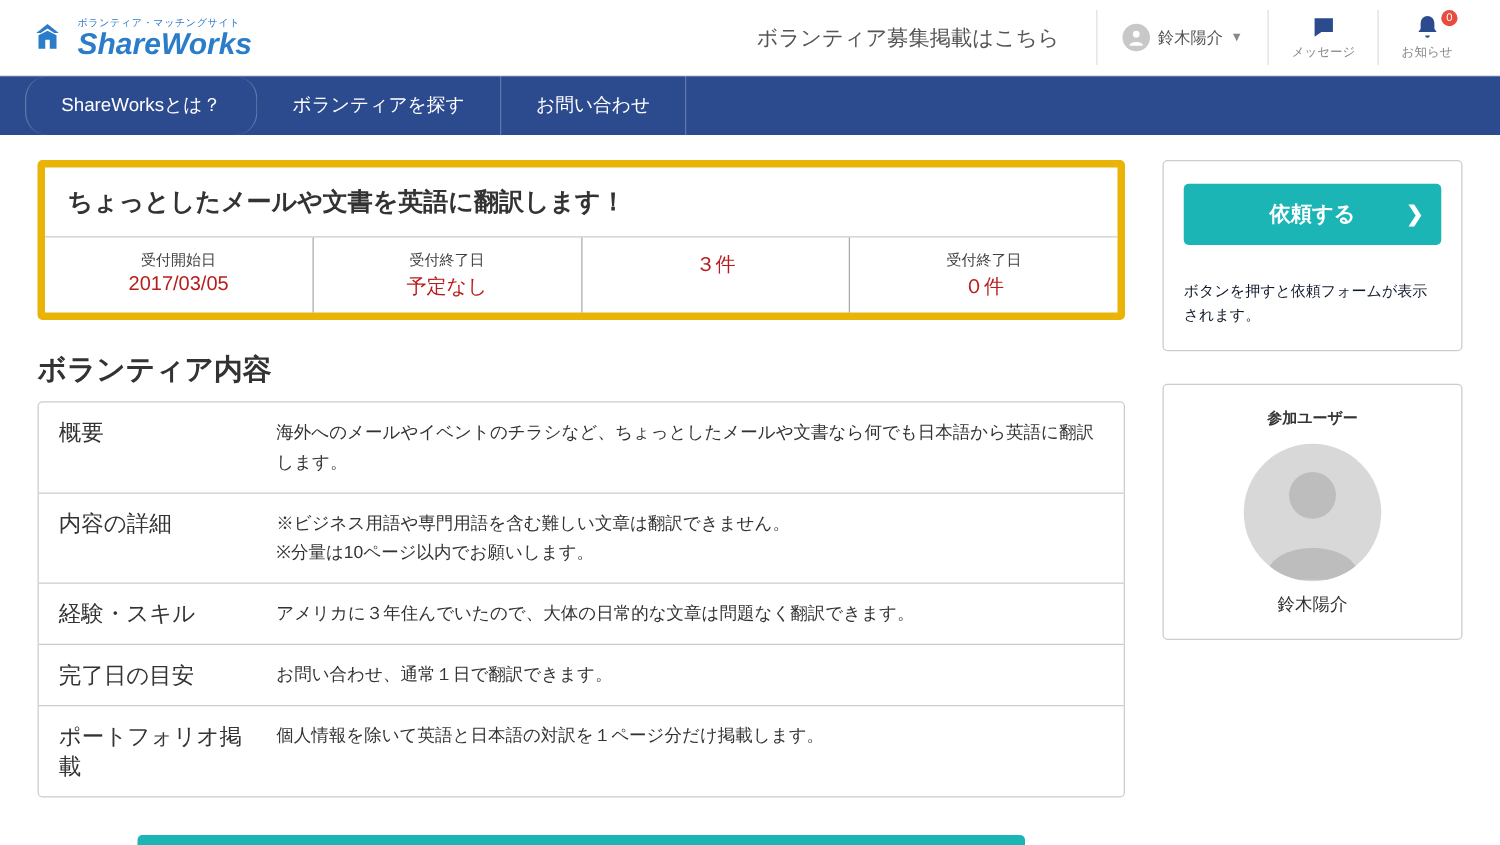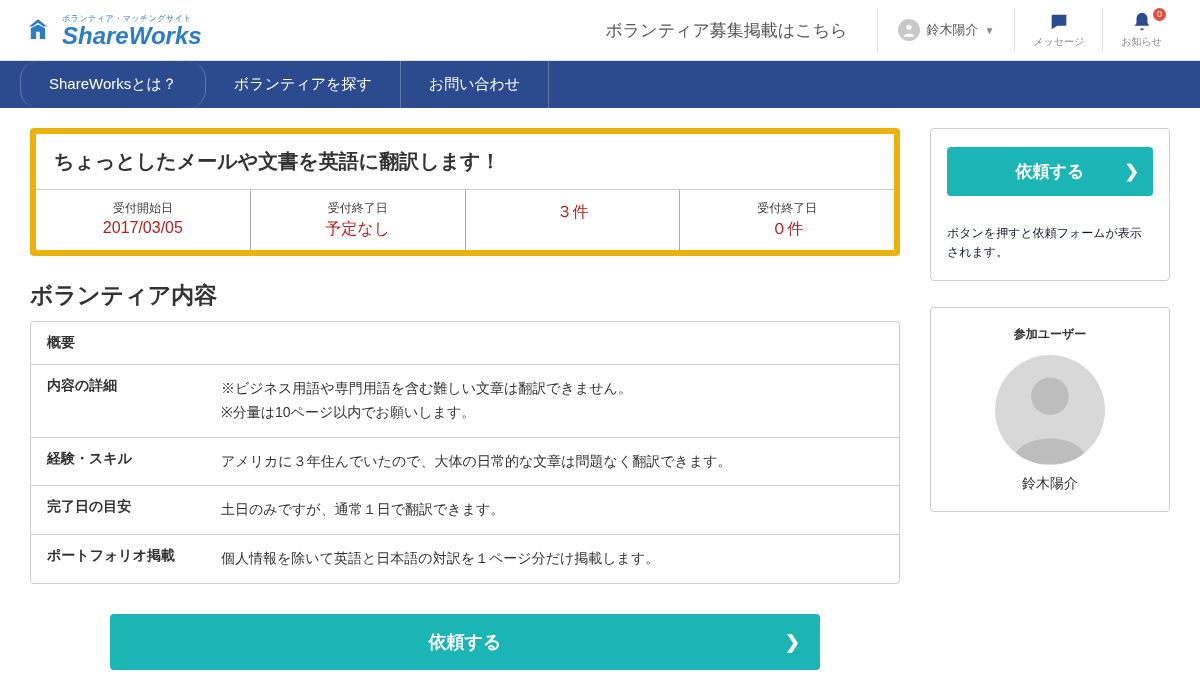--- a/index.html
+++ b/index.html
@@ -33,21 +33,21 @@
 .stats { display: flex; }
 .stat { flex: 1; text-align: center; padding: 10px 0; border-right: 1px solid #aaa; }
 .stat:last-child { border-right: none; }
 .stat-label { font-size: 12px; color: #404040; }
 .stat-value { font-size: 16px; color: #b91c1c; margin-top: 2px; }
 
 .section-title { font-size: 23px; font-weight: bold; margin: 24px 0 10px; }
 .detail-table { border: 1px solid #ccc; border-radius: 4px; overflow: hidden; }
 .row { display: flex; border-bottom: 1px solid #ccc; }
 .row:last-child { border-bottom: none; }
-.row-label { width: 190px; padding: 12px 16px; font-weight: bold; font-size: 14px; }
+.row-label { width: 190px; padding: 12px 16px; font-weight: normal; font-size: 18px; }
 .row-value { flex: 1; padding: 12px 16px 12px 0; line-height: 1.7; font-size: 14px; }
 
 .cta-btn { background: #1bb5b5; color: #fff; border: none; border-radius: 4px; width: 100%; padding: 16px; font-size: 18px; font-weight: bold; cursor: pointer; position: relative; display: flex; align-items: center; justify-content: center; margin-top: 30px; }
 .cta-btn .chev { position: absolute; right: 20px; }
 
 .side-box { border: 1px solid #ccc; border-radius: 4px; padding: 18px 16px; margin-bottom: 26px; }
 .side-cta { background: #1bb5b5; color: #fff; border: none; border-radius: 4px; width: 100%; padding: 13px; font-size: 17px; font-weight: bold; cursor: pointer; position: relative; display:flex; align-items:center; justify-content:center; }
 .side-cta .chev { position: absolute; right: 14px; }
 .side-note { font-size: 12px; color: #0f172a; margin-top: 28px; line-height: 1.6; }
 .side-title { text-align: center; font-weight: bold; font-size: 12px; margin-bottom: 12px; }
@@ -123,33 +123,34 @@
           <div class="stat-label">受付終了日</div>
           <div class="stat-value">０件</div>
         </div>
       </div>
     </div>
 
     <div class="section-title">ボランティア内容</div>
     <div class="detail-table">
       <div class="row">
           <div class="row-label">概要</div>
+          <div class="row-value">海外へのメールやイベントのチラシなど、ちょっとしたメールや文書なら何でも日本語から英語に翻訳します。</div>
         </div>
       <div class="row">
           <div class="row-label">内容の詳細</div>
           <div class="row-value" style="white-space:pre-line;">※ビジネス用語や専門用語を含む難しい文章は翻訳できません。
 ※分量は10ページ以内でお願いします。</div>
         </div>
       <div class="row">
           <div class="row-label">経験・スキル</div>
           <div class="row-value">アメリカに３年住んでいたので、大体の日常的な文章は問題なく翻訳できます。</div>
         </div>
       <div class="row">
           <div class="row-label">完了日の目安</div>
-          <div class="row-value">土日のみですが、通常１日で翻訳できます。</div>
+          <div class="row-value">お問い合わせ、通常１日で翻訳できます。</div>
         </div>
       <div class="row">
           <div class="row-label">ポートフォリオ掲載</div>
           <div class="row-value">個人情報を除いて英語と日本語の対訳を１ページ分だけ掲載します。</div>
         </div>
     </div>
 
     <div style="padding: 0 80px;">
       <button class="cta-btn">
         <span>依頼する</span>

